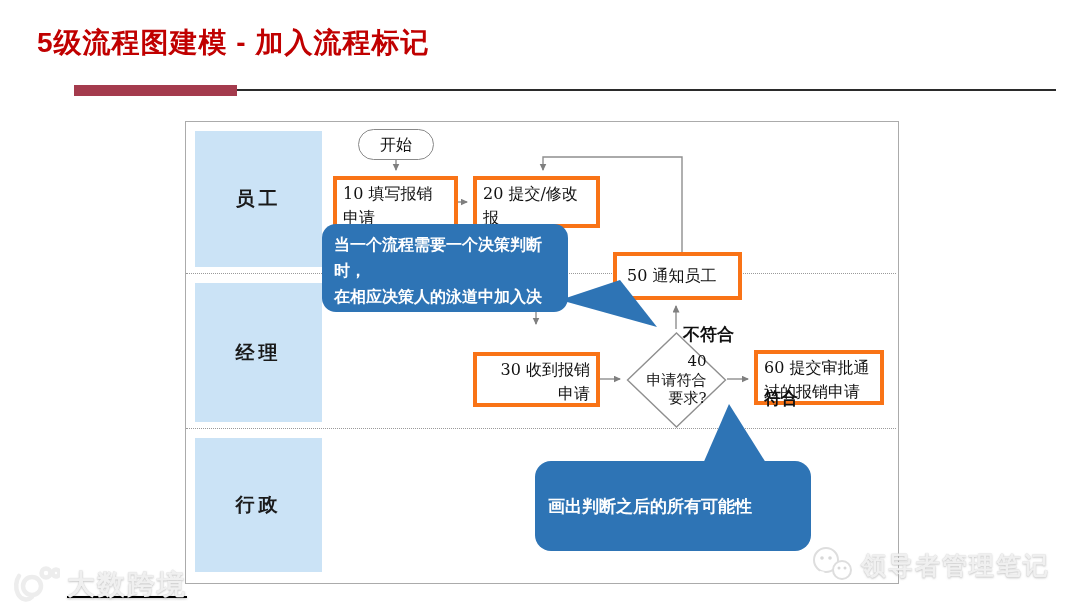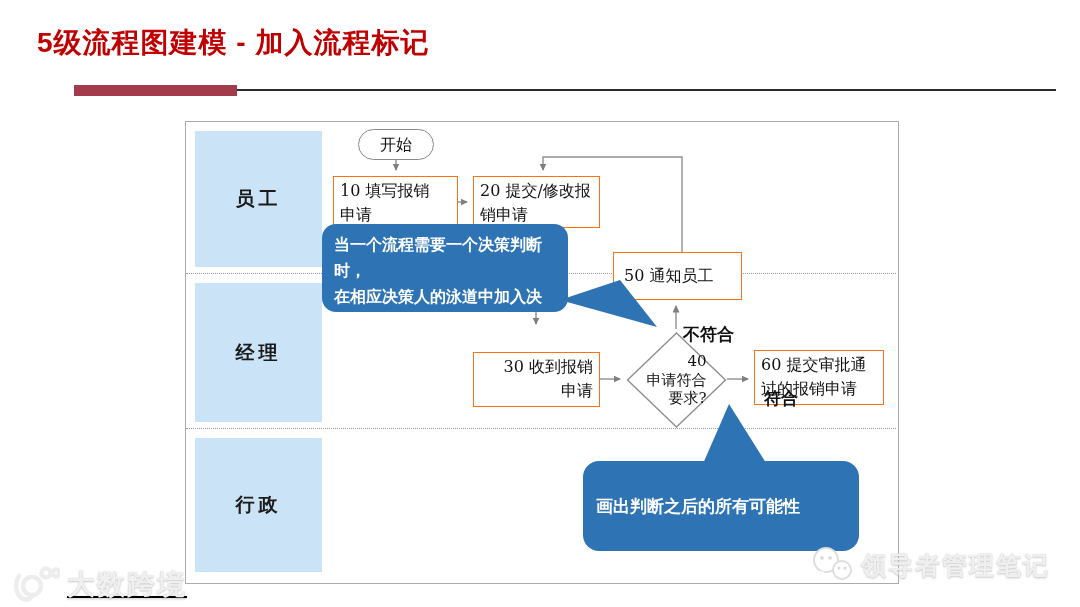--- a/index.html
+++ b/index.html
@@ -26,21 +26,21 @@
   .lane-employee{left:195px;top:131px;height:136px;}
   .lane-manager{left:195px;top:283px;height:139px;}
   .lane-admin{left:195px;top:438px;height:134px;}
   .divider{position:absolute;left:186px;width:710px;height:0;border-top:1px dotted #9a9a9a;z-index:0;}
   .divider-1{top:273px;}
   .divider-2{top:428px;}
   
   .connectors{position:absolute;left:0;top:0;width:1080px;height:607px;z-index:2;pointer-events:none;}
   
   .node{
-    position:absolute;background:#fff;border:1px solid #f97316;box-sizing:border-box;
+    position:absolute;background:#fff;border:4px solid #f97316;box-sizing:border-box;
     font-family:"DejaVu Serif", serif;font-size:16px;color:#111;line-height:1.5;
     white-space:pre-line;padding:2px 6px;z-index:3;
   }
   .node-start{
     left:358px;top:129px;width:76px;height:31px;border-radius:16px;border:1.5px solid #8a8a8a;
     display:flex;align-items:center;justify-content:center;padding:0;white-space:nowrap;
   }
   .node-10{left:333px;top:176px;width:125px;height:52px;}
   .node-20{left:473px;top:176px;width:127px;height:52px;}
   .node-30{left:473px;top:352px;width:127px;height:55px;text-align:right;}
@@ -62,21 +62,21 @@
   .bubble{
     position:absolute;background:#2e74b5;color:#fff;z-index:4;
     font-family:"DejaVu Serif", serif;font-weight:700;
   }
   .bubble-1{
     left:322px;top:224px;width:246px;height:88px;border-radius:14px;
     font-size:16px;line-height:1.62;padding:8px 12px;box-sizing:border-box;white-space:pre-line;
   }
   .bubble-2{
     left:535px;top:461px;width:276px;height:90px;border-radius:16px;
-    font-size:17px;display:flex;align-items:center;padding-left:13px;box-sizing:border-box;margin-left:48px;
+    font-size:17px;display:flex;align-items:center;padding-left:13px;box-sizing:border-box;
   }
   
   .wm{position:absolute;z-index:5;display:flex;align-items:center;gap:7px;}
   .wm-left{left:10px;top:564px;text-decoration:underline;}
   .wm-right{left:810px;top:546px;}
   .wm-text{
     font-weight:800;color:#f0f0f0;text-shadow:0 1px 2px rgba(175,175,175,.65), 0 0 1px #d8d8d8;
     font-family:"Liberation Sans", sans-serif;letter-spacing:2px;
   }
   .wm-left .wm-text{font-size:28px;}

